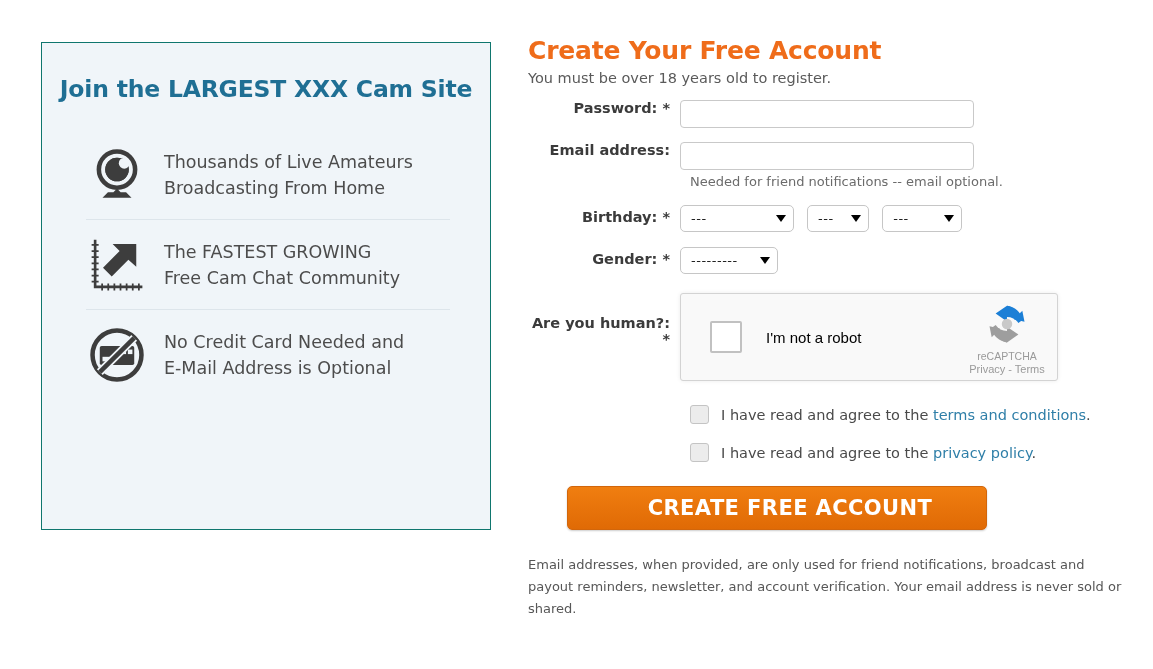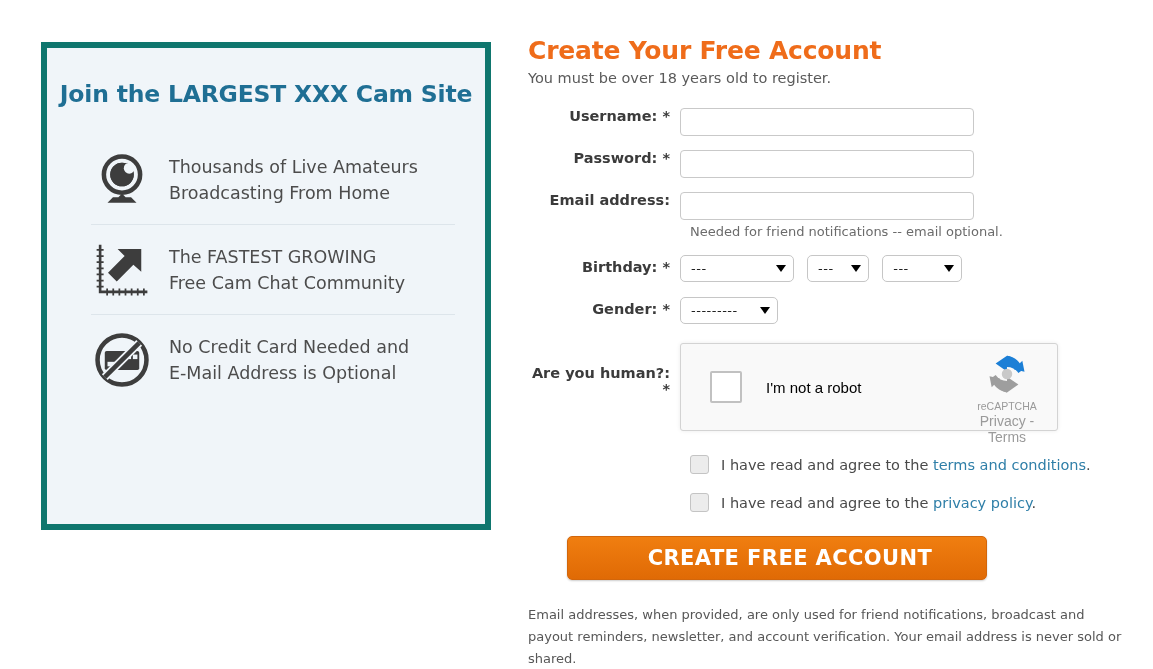--- a/index.html
+++ b/index.html
@@ -17,21 +17,21 @@
   }
 
   
   #promo-panel {
     position: absolute;
     left: 41px;
     top: 42px;
     width: 450px;
     height: 488px;
     background: #f0f5f9;
-    border: 6px solid #0f766e;
+    border: 1px solid #0f766e;
     box-sizing: border-box;
   }
   #promo-title {
     color: #1f6f94;
     font-size: 23.5px;
     font-weight: bold;
     text-align: center;
     margin: 0;
     padding-top: 32px;
     letter-spacing: -0.2px;
@@ -184,21 +184,21 @@
     width: 80px;
     text-align: center;
   }
   #recaptcha-brand-name {
     font-size: 10.5px;
     color: #9a9a9a;
     font-family: "Liberation Sans", sans-serif;
     margin-top: 1px;
   }
   #recaptcha-brand-legal {
-    font-size: 14px;
+    font-size: 11px;
     color: #9a9a9a;
     font-family: "Liberation Sans", sans-serif;
     margin-top: 1px;
   }
 
   
   .consent-row {
     display: flex;
     align-items: center;
     margin-left: 162px;
@@ -313,24 +313,20 @@
     </li>
 
   </ul>
 </div>
 
 <div id="signup-col">
 
   <h1 id="form-title">Create Your Free Account</h1>
   <p id="form-subtitle">You must be over 18 years old to register.</p>
 
-  <div class="form-row" style="margin-top:22px;">
-    <div class="form-label">Username: *</div>
-    <input class="text-input" type="text" placeholder="" style="">
-  </div>
 
   <div class="form-row" style="margin-top:14px;">
     <div class="form-label">Password: *</div>
     <input class="text-input" type="password" placeholder="" style="">
   </div>
 
   <div class="form-row" style="margin-top:14px;">
     <div class="form-label">Email address:</div>
     <input class="text-input" type="text" placeholder="" style="">
   </div>

